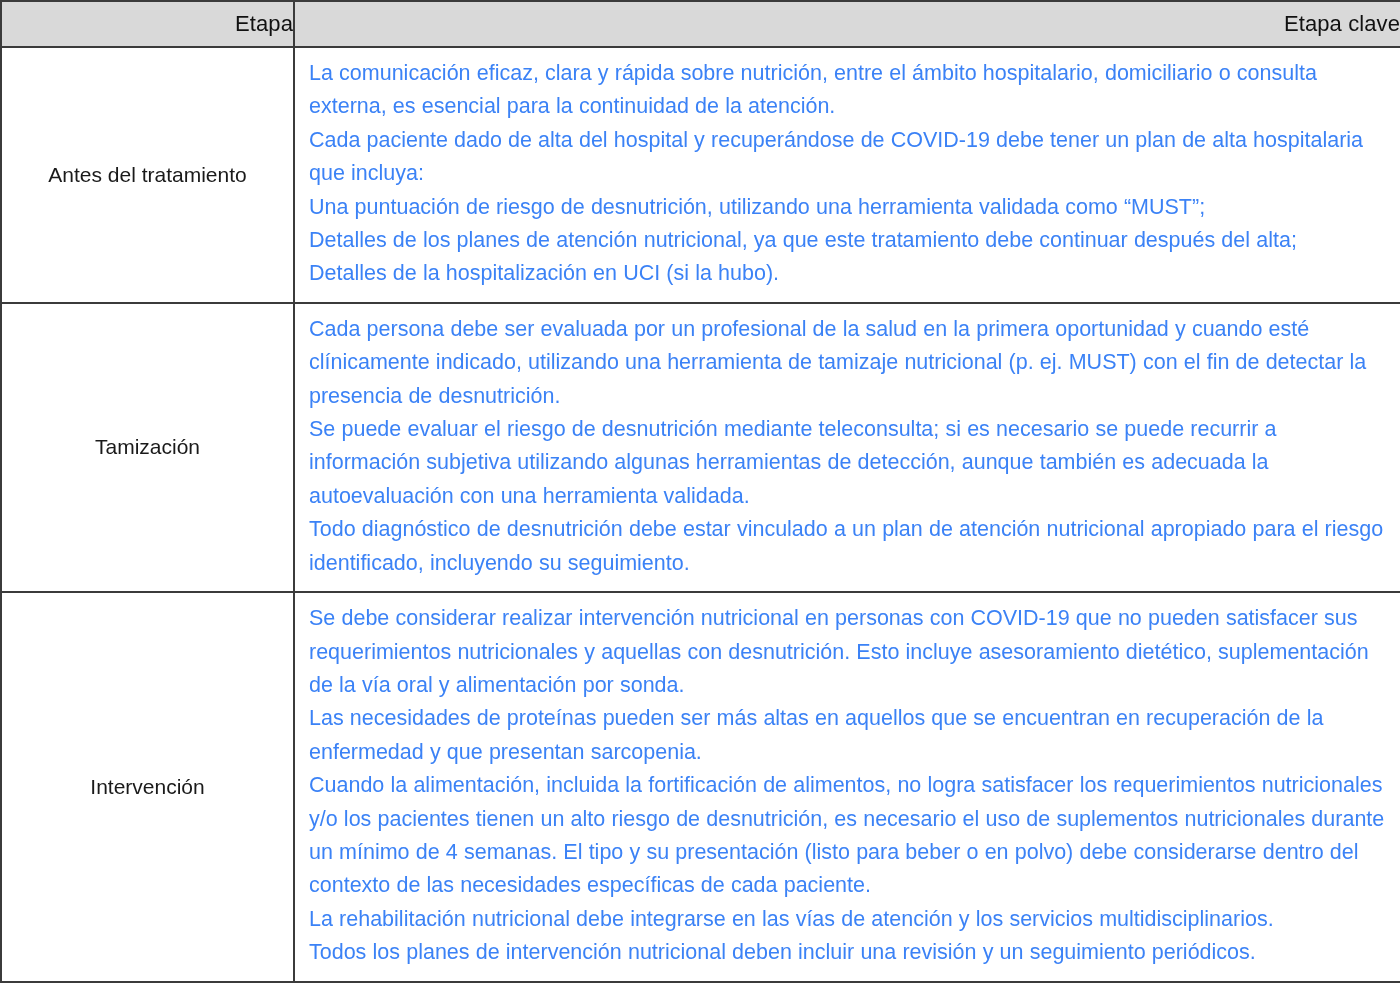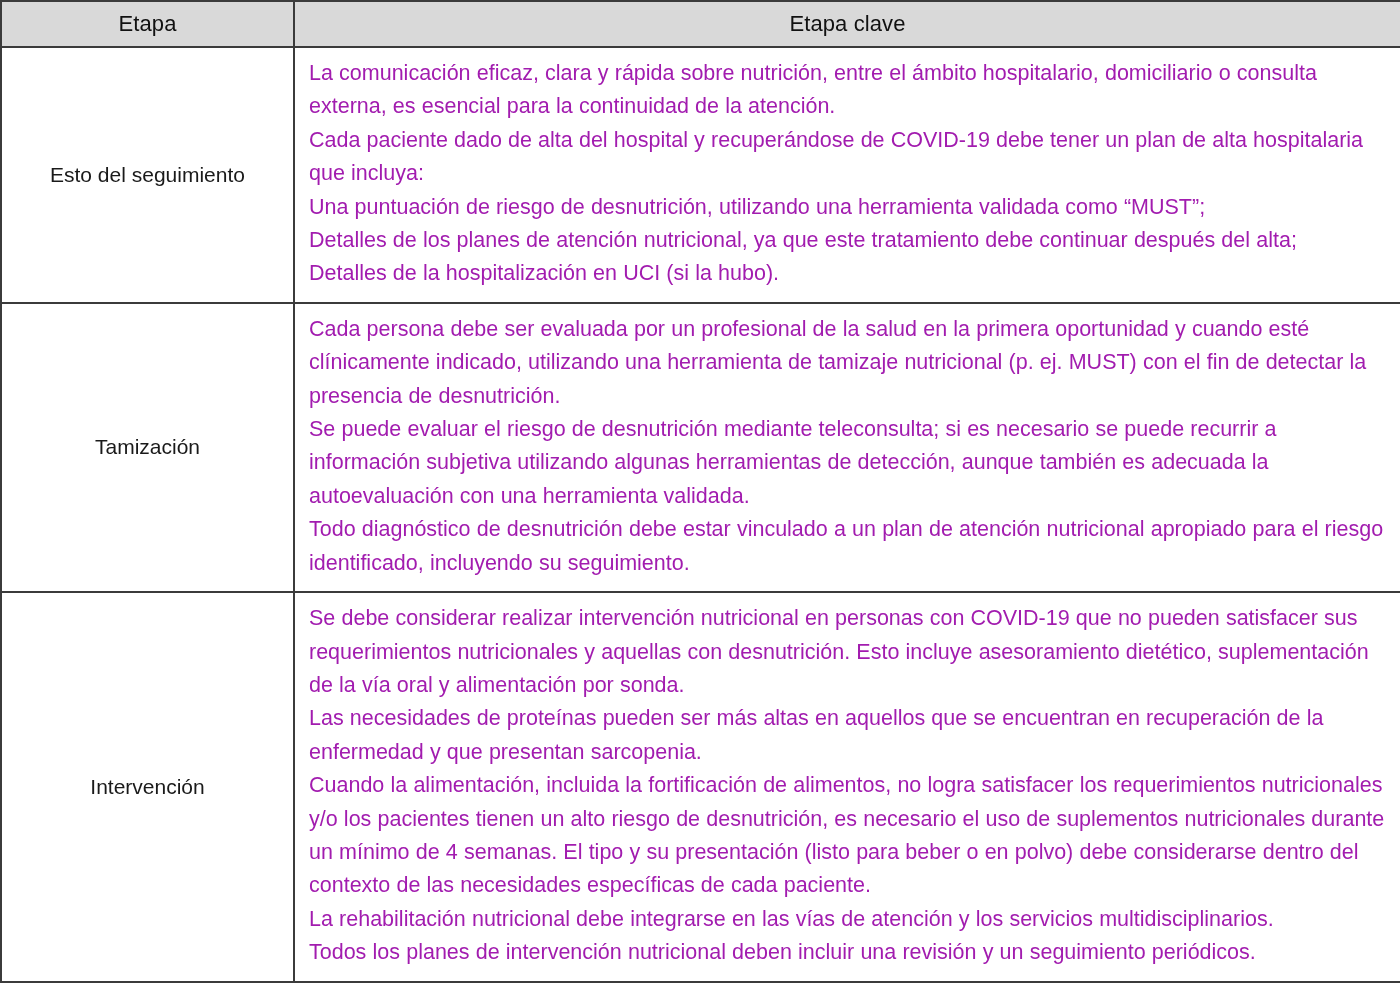--- a/index.html
+++ b/index.html
@@ -41,21 +41,21 @@
     vertical-align: middle;
     padding: 0;
   }
 
   
   .data-table thead th {
     background: #d9d9d9;
     height: 44px;
     font-weight: normal;
     font-size: 22px;
-    text-align: center;
+    text-align: right;
     color: #111111;
     letter-spacing: 0.1px;
   }
 
   
   td.stage-cell {
     text-align: center;
     font-size: 21px;
     color: #1a1a1a;
     padding: 6px 10px;
@@ -65,21 +65,21 @@
   td.points-cell {
     text-align: left;
     padding: 9px 14px 11px 14px;
     vertical-align: top;
   }
 
   .points-cell p {
     margin: 0;
     font-size: 21.5px;
     line-height: 33.4px;
-    color: #a21caf;
+    color: #3b82f6;
     text-align: left;
     white-space: pre-wrap;
     word-spacing: 0.2px;
   }
 </style>
 </head>
 <body>
 
 <div class="page">
 
@@ -90,21 +90,21 @@
     </colgroup>
     <thead>
       <tr>
         <th>Etapa</th>
         <th>Etapa clave</th>
       </tr>
     </thead>
     <tbody>
 
       <tr>
-        <td class="stage-cell">Esto del seguimiento</td>
+        <td class="stage-cell">Antes del tratamiento</td>
         <td class="points-cell">
           <p>La comunicación eficaz, clara y rápida sobre nutrición, entre el ámbito hospitalario, domiciliario o consulta externa, es esencial para la continuidad de la atención.
 Cada paciente dado de alta del hospital y recuperándose de COVID-19 debe tener un plan de alta hospitalaria que incluya:
 Una puntuación de riesgo de desnutrición, utilizando una herramienta validada como “MUST”;
 Detalles de los planes de atención nutricional, ya que este tratamiento debe continuar después del alta;
 Detalles de la hospitalización en UCI (si la hubo).</p>
         </td>
       </tr>
 
       <tr>

